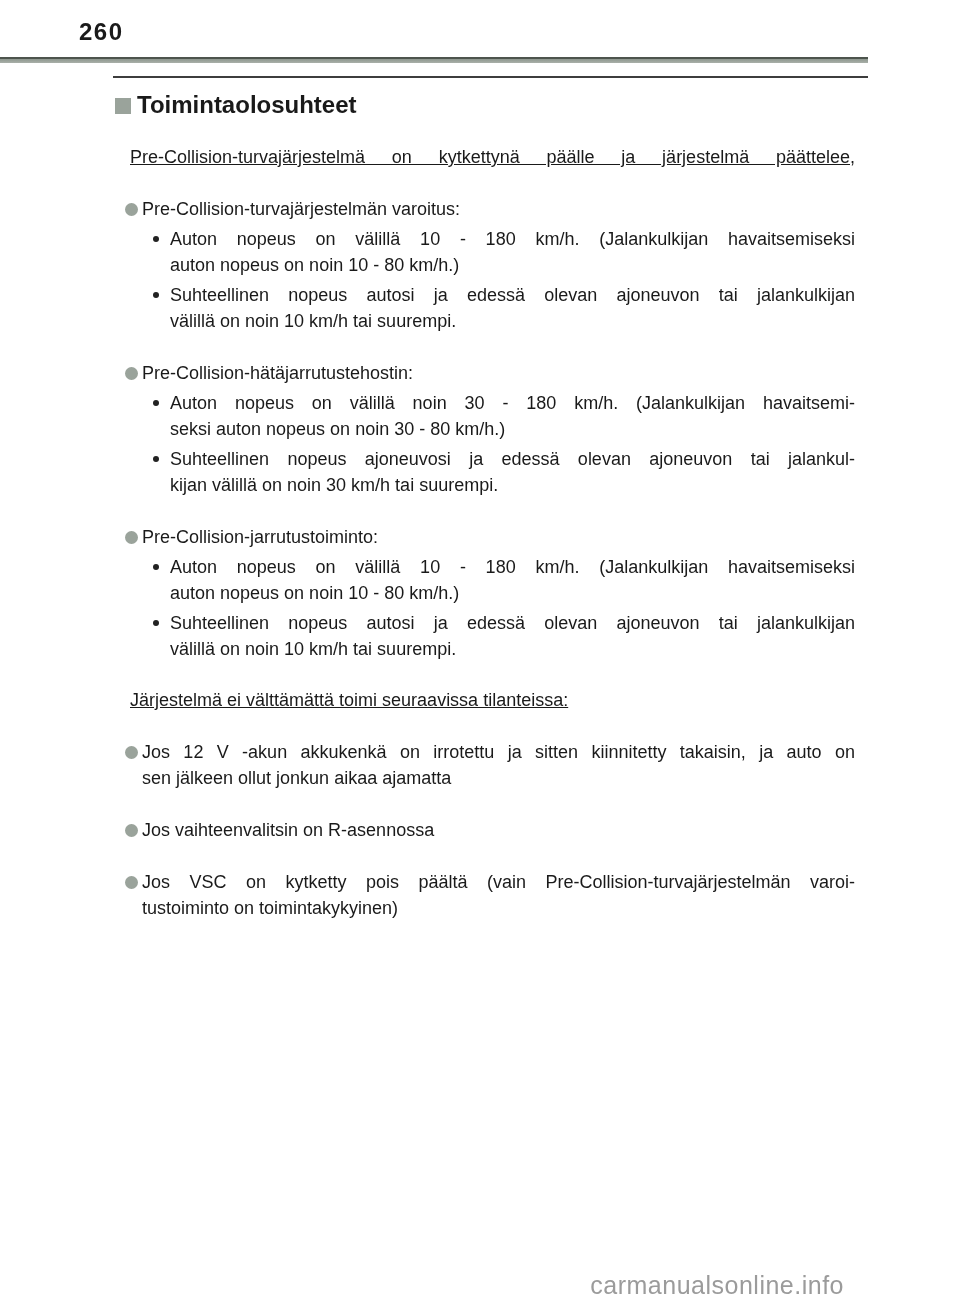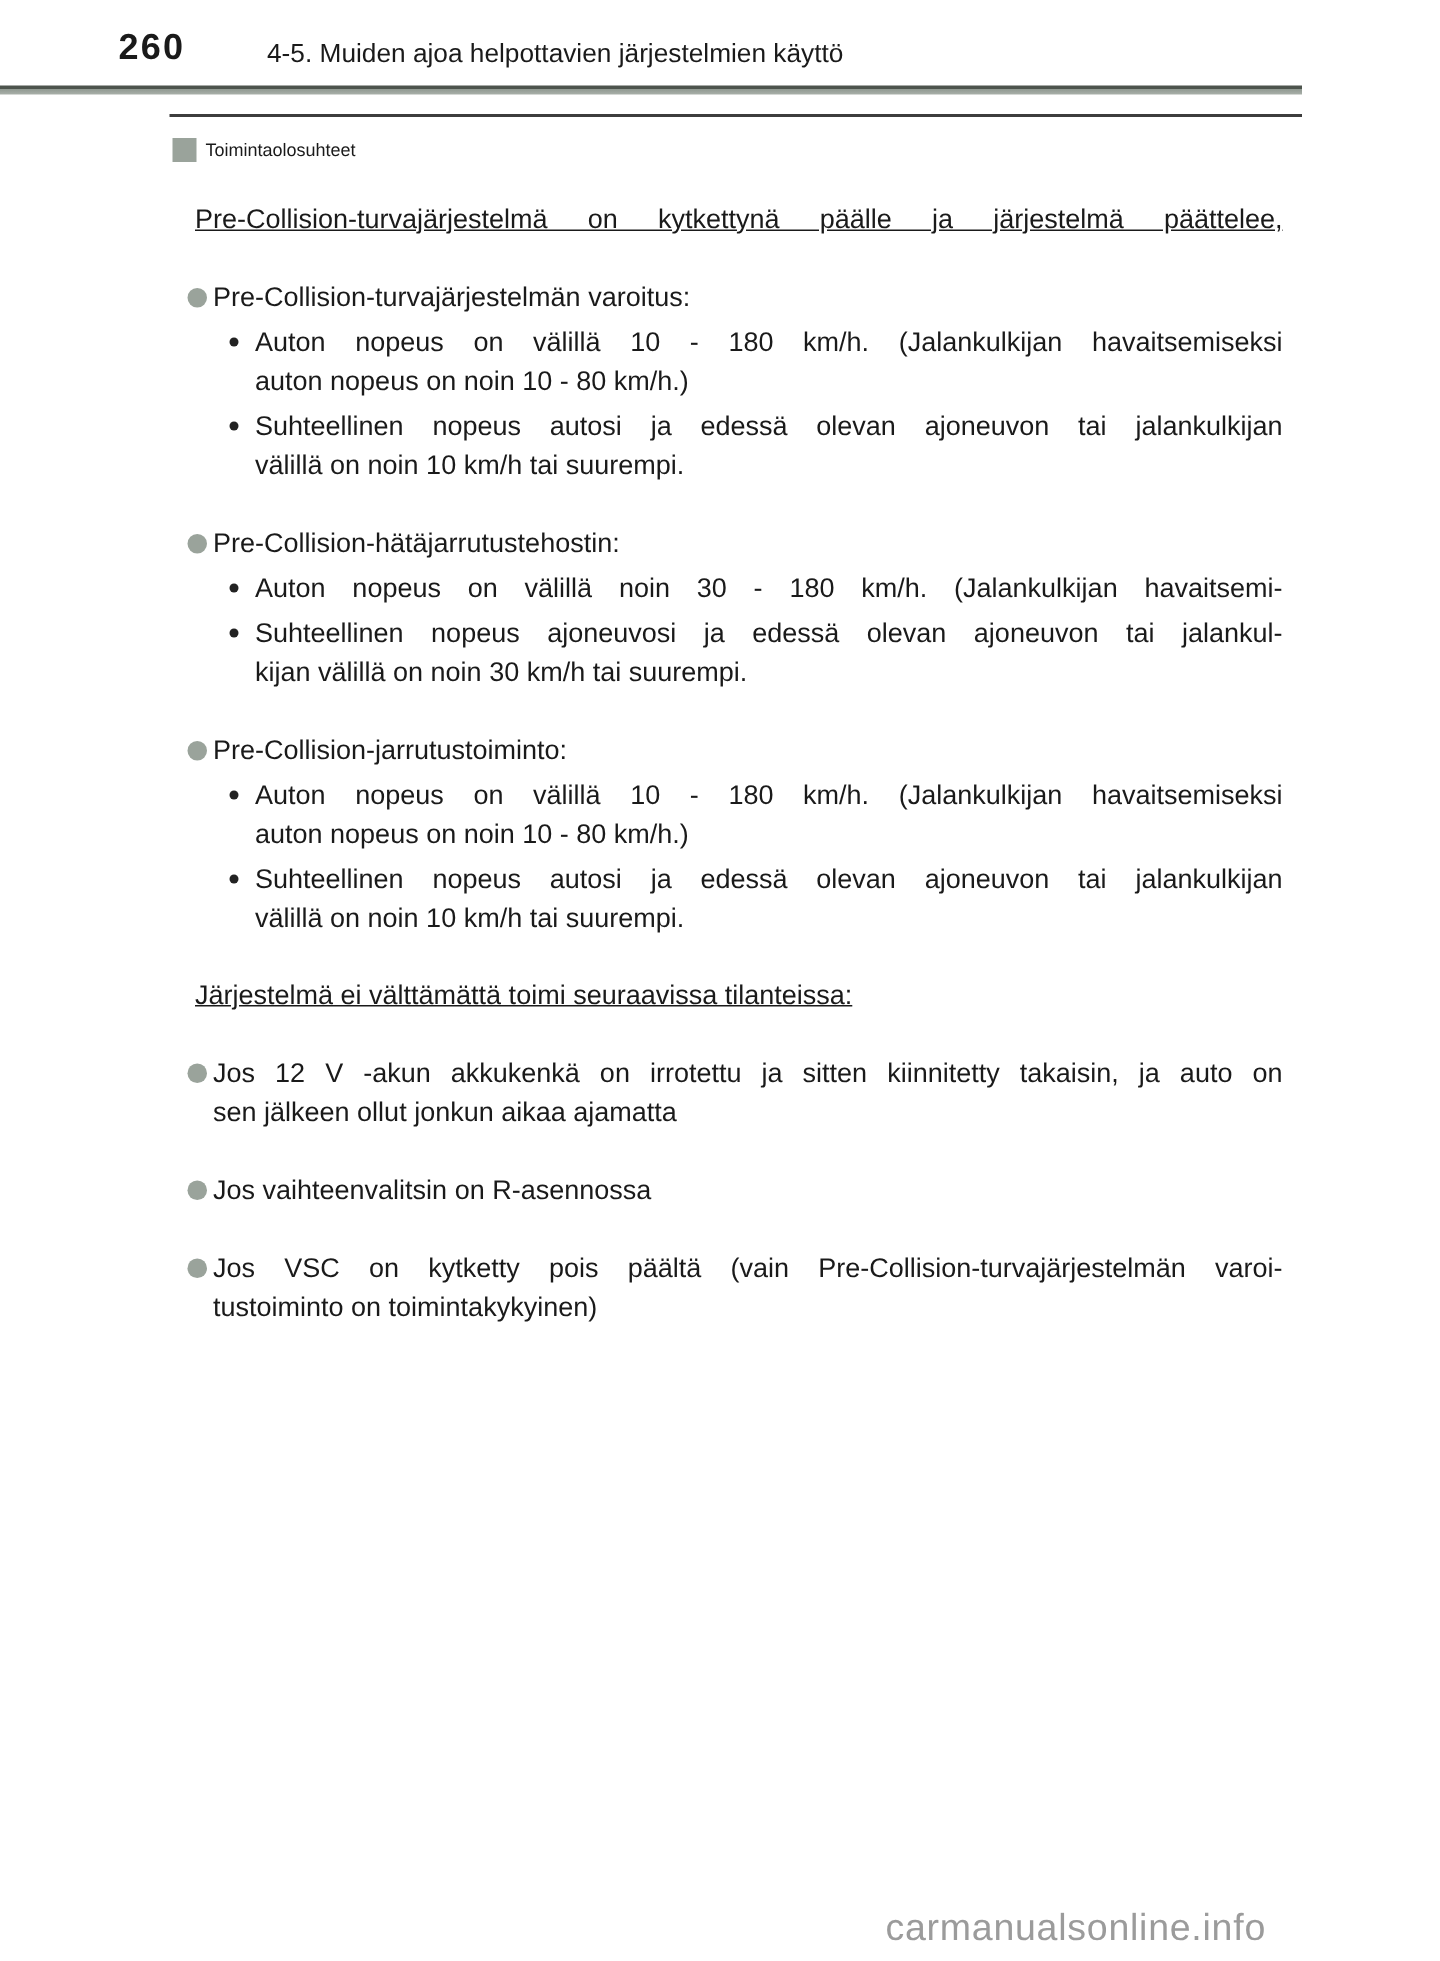--- a/index.html
+++ b/index.html
@@ -45,22 +45,22 @@
   }
   .rule {
     width: 756px;
     height: 2px;
     background: #3d3d3d;
     margin-bottom: 13px;
   }
   .section-head {
     display: flex;
     align-items: center;
-    font-size: 12px;
-    font-weight: normal;
+    font-size: 24px;
+    font-weight: bold;
     margin-bottom: 8px;
     text-align: center;
   }
   .sq {
     width: 16px;
     height: 16px;
     background: #9aa39b;
     display: inline-block;
     margin: 1px 6px 0 2px;
     flex: 0 0 auto;
@@ -107,21 +107,20 @@
   .speck.s1 { left: 952px; top: 16px;  width: 4px; height: 3px; background: #3a3a3a; }
   .speck.s2 { left: 956px; top: 498px; width: 3px; height: 4px; background: #8f8f8f; }
   .speck.s3 { left: 946px; top: 1261px; width: 5px; height: 2px; background: #aaaaaa; }
 </style>
 </head>
 <body>
 
 <div class="page">
 
   <span class="pagenum">260</span>
-  <span class="htitle">4-5. Muiden ajoa helpottavien järjestelmien käyttö</span>
   <div class="headerbar"></div>
 
   <div class="content">
     <div class="rule"></div>
     <div class="section-head">
       <span class="sq"></span>
       <span>Toimintaolosuhteet</span>
     </div>
     <div id="blocks">
         <div class="block para">
@@ -141,20 +140,21 @@
           <div class="jl">Suhteellinen nopeus autosi ja edessä olevan ajoneuvon tai jalankulkijan</div>
           <div class="jl last">välillä on noin 10 km/h tai suurempi.</div>
         </div>
         <div class="block b1">
           <span class="disc"></span>
           <div class="jl last">Pre-Collision-hätäjarrutustehostin:</div>
         </div>
         <div class="block b2">
           <span class="dot"></span>
           <div class="jl">Auton nopeus on välillä noin 30 - 180 km/h. (Jalankulkijan havaitsemi-</div>
+          <div class="jl last">seksi auton nopeus on noin 30 - 80 km/h.)</div>
         </div>
         <div class="block b2">
           <span class="dot"></span>
           <div class="jl">Suhteellinen nopeus ajoneuvosi ja edessä olevan ajoneuvon tai jalankul-</div>
           <div class="jl last">kijan välillä on noin 30 km/h tai suurempi.</div>
         </div>
         <div class="block b1">
           <span class="disc"></span>
           <div class="jl last">Pre-Collision-jarrutustoiminto:</div>
         </div>

